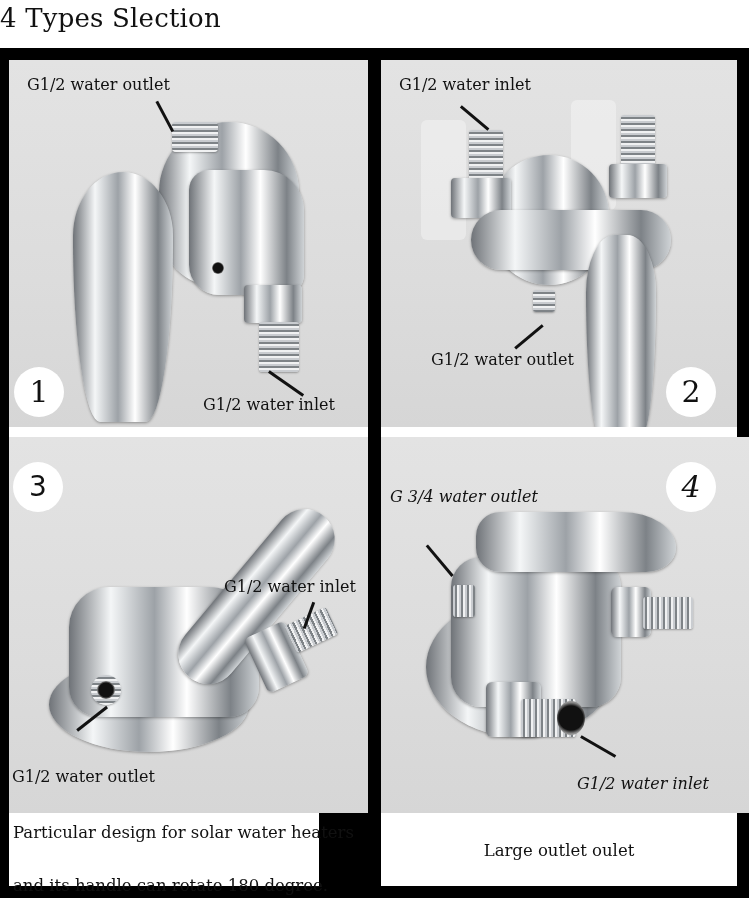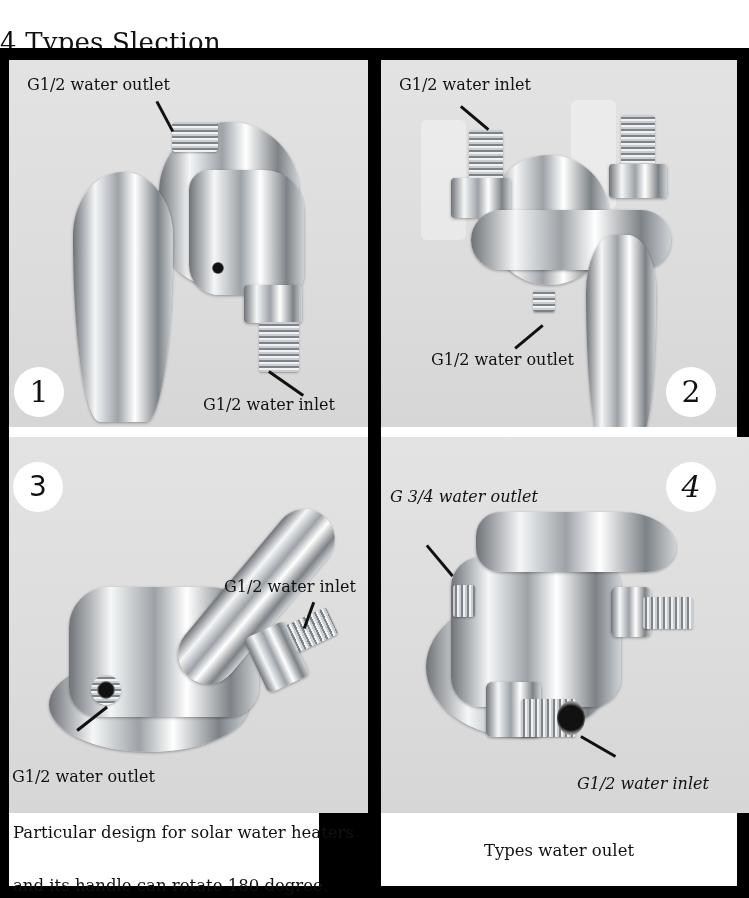--- a/index.html
+++ b/index.html
@@ -2,21 +2,21 @@
 <html><head>
 <meta charset="utf-8">
 <style>
   html, body { margin: 0; padding: 0; }
   body {
     width: 749px; height: 898px; background: #ffffff; position: relative; overflow: hidden;
     font-family: "DejaVu Serif", "Liberation Serif", serif;
   }
   .title {
     position: absolute; left: 0; top: 0; height: 38px; line-height: 36px;
-    font-size: 26px; color: #111; white-space: nowrap; letter-spacing: 0.2px; margin-top: 24px;
+    font-size: 26px; color: #111; white-space: nowrap; letter-spacing: 0.2px;
   }
   .frame {
     position: absolute; left: 0; top: 48px; width: 749px; height: 850px; background: #000;
   }
   .panel {
     position: absolute; overflow: hidden;
     background: linear-gradient(180deg, #e3e3e3 0%, #dcdcdc 60%, #d6d6d6 100%);
   }
   .sep { position: absolute; background: #ffffff; }
   .caption-box {
@@ -134,16 +134,16 @@
     <div class="leader" style="left:200px; top:298px; width:40px; transform:rotate(30deg);"></div>
     <div class="label" style="left:196px; top:337px;">G1/2 water inlet</div>
     <div class="badge" style="left:285px; top:25px;">4</div>
   </div>
 
   <div class="caption-box" style="left:9px; top:765px; width:310px; height:73px;">
     <div style="position:absolute; left:4px; top:10px; white-space:nowrap;">Particular design for solar water heaters</div>
     <div style="position:absolute; left:4px; top:47px; white-space:nowrap;margin-top:16px;">and its handle can rotate 180 degree.</div>
   </div>
   <div class="caption-box" style="left:381px; top:765px; width:356px; height:73px;">
-    <div style="position:absolute; left:0; right:0; top:28px; text-align:center; white-space:nowrap;">Types water oulet</div>
+    <div style="position:absolute; left:0; right:0; top:28px; text-align:center; white-space:nowrap;">Large outlet oulet</div>
   </div>
 
 </div>
 
 </body></html>

